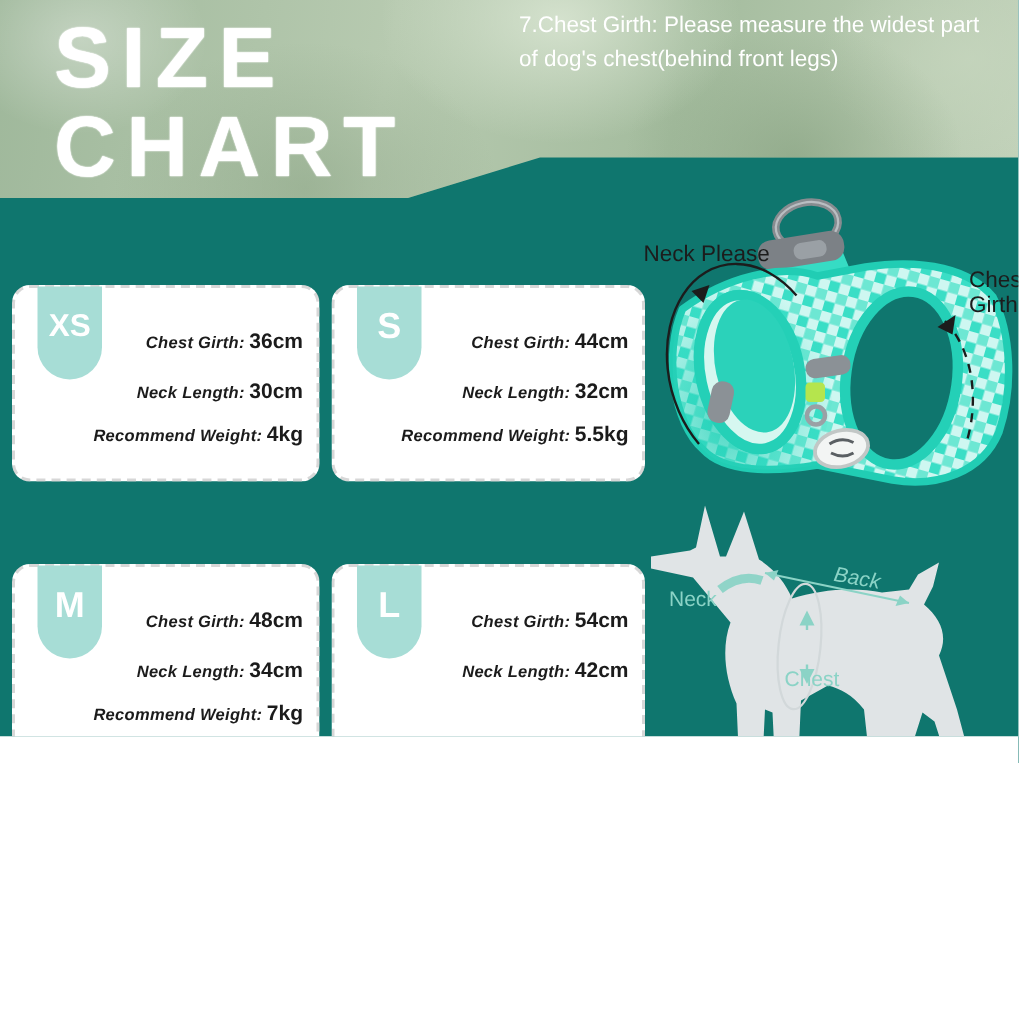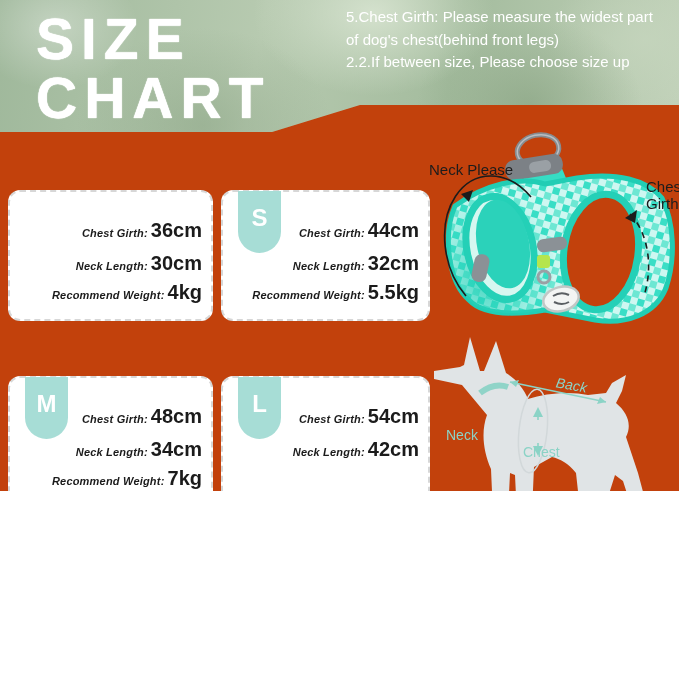--- a/index.html
+++ b/index.html
@@ -1,19 +1,19 @@
 <!DOCTYPE html>
 <html><head>
 <meta charset="utf-8">
 <style>
   * { margin:0; padding:0; box-sizing:border-box; }
   html,body { background:#fff; }
   .stage {
     position:relative; width:679px; height:491px; overflow:hidden;
-    background:#c2410c; font-family:"Liberation Sans", sans-serif;
+    background:#0f766e; font-family:"Liberation Sans", sans-serif;
   }
 
   
   .header-band {
     position:absolute; left:0; top:0; width:679px; height:132px;
     background:
       radial-gradient(120px 90px at 8% 20%, rgba(255,255,255,.35), rgba(255,255,255,0) 70%),
       radial-gradient(160px 110px at 55% 10%, rgba(222,233,215,.8), rgba(222,233,215,0) 75%),
       radial-gradient(150px 120px at 78% 80%, rgba(126,154,120,.55), rgba(126,154,120,0) 75%),
       radial-gradient(170px 130px at 30% 95%, rgba(134,160,128,.5), rgba(134,160,128,0) 75%),
@@ -42,31 +42,31 @@
   .card.l  { left:221px; top:376px; width:209px; }
   .badge {
     position:absolute; left:15px; top:-1px; width:43px; height:62px;
     background:#a7ddd6; border-radius:0 0 22px 22px;
     color:#fff; font-weight:bold; font-size:24px;
     display:flex; align-items:center; justify-content:center; padding-bottom:8px;
   }
   .badge.two { font-size:21px; }
   .row { position:absolute; right:9px; white-space:nowrap; text-align:right; color:#1b1b1b; }
   .row .lbl { font-weight:bold; font-size:11px; letter-spacing:.2px;font-style:italic; }
-  .row .val { font-weight:bold; font-size:20px; margin-left:3px;text-align:right; }
+  .row .val { font-weight:bold; font-size:14px; margin-left:3px;text-align:right; }
   .row.r1 { top:27px; } .row.r2 { top:60px; } .row.r3 { top:89px; }
 
   
   .h-label { position:absolute; color:#1c1c1c; font-size:15px; }
   .lbl-neck-length { left:429px; top:161px; }
   .lbl-chest-girth { left:603px; top:178px;margin-left:43px; }
 
   
   .s-label { position:absolute; color:#8bd3c6; font-size:14px; }
-  .lbl-neck  { left:446px; top:391px;margin-top:36px; }
+  .lbl-neck  { left:446px; top:391px; }
   .lbl-back  { left:556px; top:377px; transform:rotate(10deg); font-style:italic; }
   .lbl-chest { left:523px; top:444px; }
 
   svg { position:absolute; overflow:visible; }
   .svg-harness   { left:425px; top:128px; }
   .svg-silhouette{ left:430px; top:325px; }
 
   
   .photo {
     position:absolute; left:0; top:563px; width:679px; height:116px;
@@ -86,26 +86,26 @@
 <body>
 
 <div class="stage">
 
   <div class="header-band"></div>
   <div class="title">
     <div>SIZE</div>
     <div>CHART</div>
   </div>
   <div class="instructions">
-    <div>5.Chest Girth: Please measure the widest part</div>
+    <div>7.Chest Girth: Please measure the widest part</div>
     <div>of dog's chest(behind front legs)</div>
-    <div>2.2.If between size, Please choose size up</div>
   </div>
 
   <div class="card xs">
+    <div class="badge two">XS</div>
     <div class="row r1"><span class="lbl">Chest Girth:</span><span class="val">36cm</span></div>
     <div class="row r2"><span class="lbl">Neck Length:</span><span class="val">30cm</span></div>
     <div class="row r3"><span class="lbl">Recommend Weight:</span><span class="val">4kg</span></div>
   </div>
 
   <div class="card s">
     <div class="badge">S</div>
     <div class="row r1"><span class="lbl">Chest Girth:</span><span class="val">44cm</span></div>
     <div class="row r2"><span class="lbl">Neck Length:</span><span class="val">32cm</span></div>
     <div class="row r3"><span class="lbl">Recommend Weight:</span><span class="val">5.5kg</span></div>

